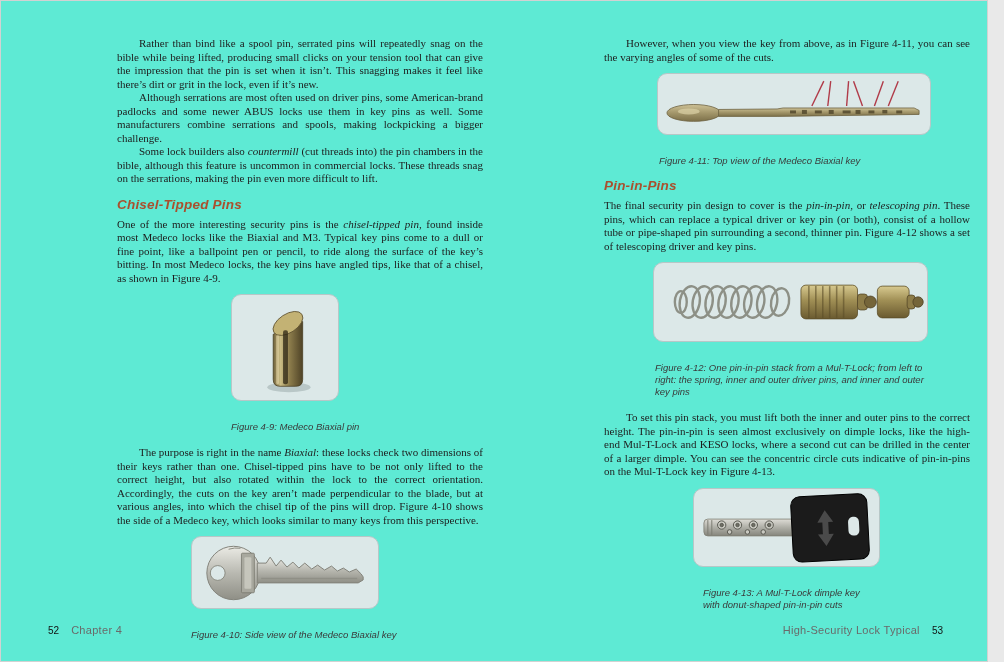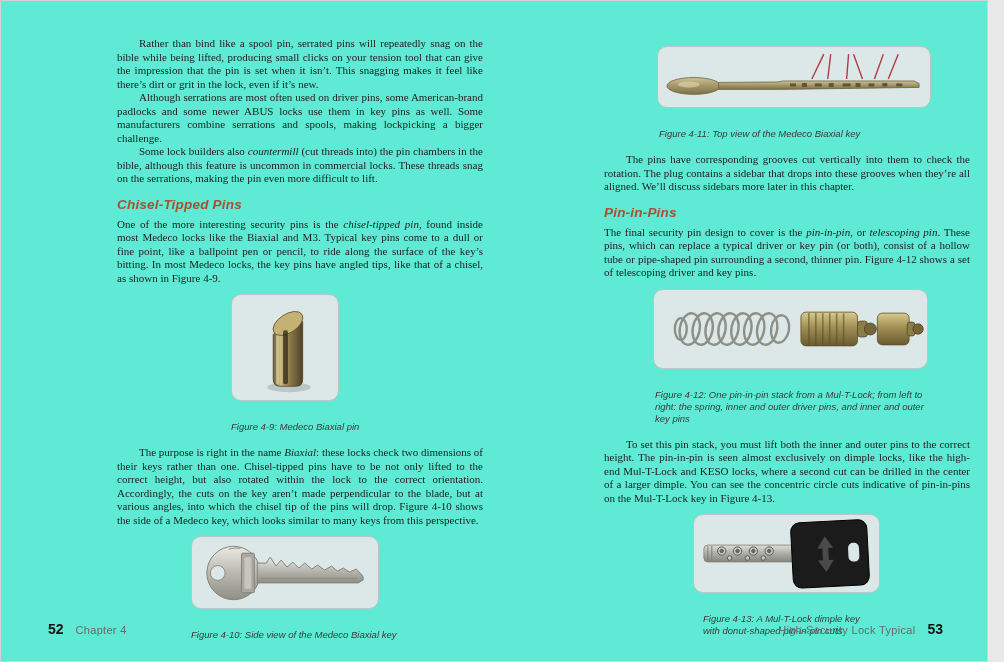--- a/index.html
+++ b/index.html
@@ -43,21 +43,21 @@
   }
   figcaption{
     margin-top:20px;
     font:italic 9.5px/12px "Liberation Sans", sans-serif;
     color:#3a3a3a;
   }
 
   .footer{position:absolute;bottom:23px;font-family:"Liberation Sans", sans-serif;}
   .footer-left{left:47px;}
   .footer-right{right:44px;text-align:right;}
-  .pagenum{font-weight:bold;font-size:14px;color:#111;}
+  .pagenum{font-weight:normal;font-size:10px;color:#111;}
   .runhead{font-size:11px;color:#6a6a6a;letter-spacing:.3px;}
   .footer-left .runhead{margin-left:12px;}
   .footer-right .pagenum{margin-left:12px;}
 </style>
 </head>
 <body>
 
 <div class="spread">
 
   <div class="page page-left">
@@ -109,20 +109,21 @@
           <path d="M37 13 a26 26 0 0 1 12 -1" fill="none" stroke="#8a8a80" stroke-width="1"></path>
           <path d="M66 27 L75 27 L79 21 L85 30 L90 24 L96 31 L102 26 L108 32 L114 27 L121 33 L127 29 L134 34 L141 30 L147 35 L153 32 L159 36 L166 33 L171 38 L173 41 L173 44 L168 47 L66 47 Z" fill="url(#g10)" stroke="#83837a" stroke-width="1"></path>
           <line x1="70" y1="42.5" x2="167" y2="42.5" stroke="#8f8f86" stroke-width="1.6"></line>
         </svg>
       </div>
       <figcaption>Figure 4-10: Side view of the Medeco Biaxial key</figcaption>
     </figure>
   </div>
 
   <div class="page page-right">
+    <p class="bt indent">However, when you view the key from above, as in Figure 4-11, you can see the varying angles of some of the cuts.</p>
 
     <figure style="margin-left:53px;">
       <div class="figbox" style="width:274px;height:62px;">
         <svg width="274" height="62" viewBox="0 0 274 62">
           <defs>
             <linearGradient id="g11" x1="0" y1="0" x2="0" y2="1">
               <stop offset="0" stop-color="#cdc196"></stop>
                 <stop offset="0.5" stop-color="#a3966a"></stop>
                 <stop offset="1" stop-color="#7c7049"></stop>
             </linearGradient>
@@ -147,21 +148,20 @@
             <line x1="192" y1="8" x2="190" y2="33"></line>
             <line x1="197" y1="8" x2="206" y2="33"></line>
             <line x1="218" y1="33" x2="227" y2="8"></line>
             <line x1="232" y1="33" x2="242" y2="8"></line>
           </g>
         </svg>
       </div>
       <figcaption style="margin-left:2px;">Figure 4-11: Top view of the Medeco Biaxial key</figcaption>
     </figure>
 
-    <p class="bt indent spaced">The pins have corresponding grooves cut vertically into them to check the rotation. The plug contains a sidebar that drops into these grooves when they’re all aligned. We’ll discuss sidebars more later in this chapter.</p>
 
     <h2 class="sec">Pin-in-Pins</h2>
 
     <p class="bt">The final security pin design to cover is the <i>pin-in-pin</i>, or <i>telescoping pin</i>. These pins, which can replace a typical driver or key pin (or both), consist of a hollow tube or pipe-shaped pin surrounding a second, thinner pin. Figure 4-12 shows a set of telescoping driver and key pins.</p>
 
     <figure style="margin-left:49px;">
       <div class="figbox" style="width:275px;height:80px;">
         <svg width="275" height="80" viewBox="0 0 275 80">
           <defs>
             <linearGradient id="g12" x1="0" y1="0" x2="0" y2="1">

